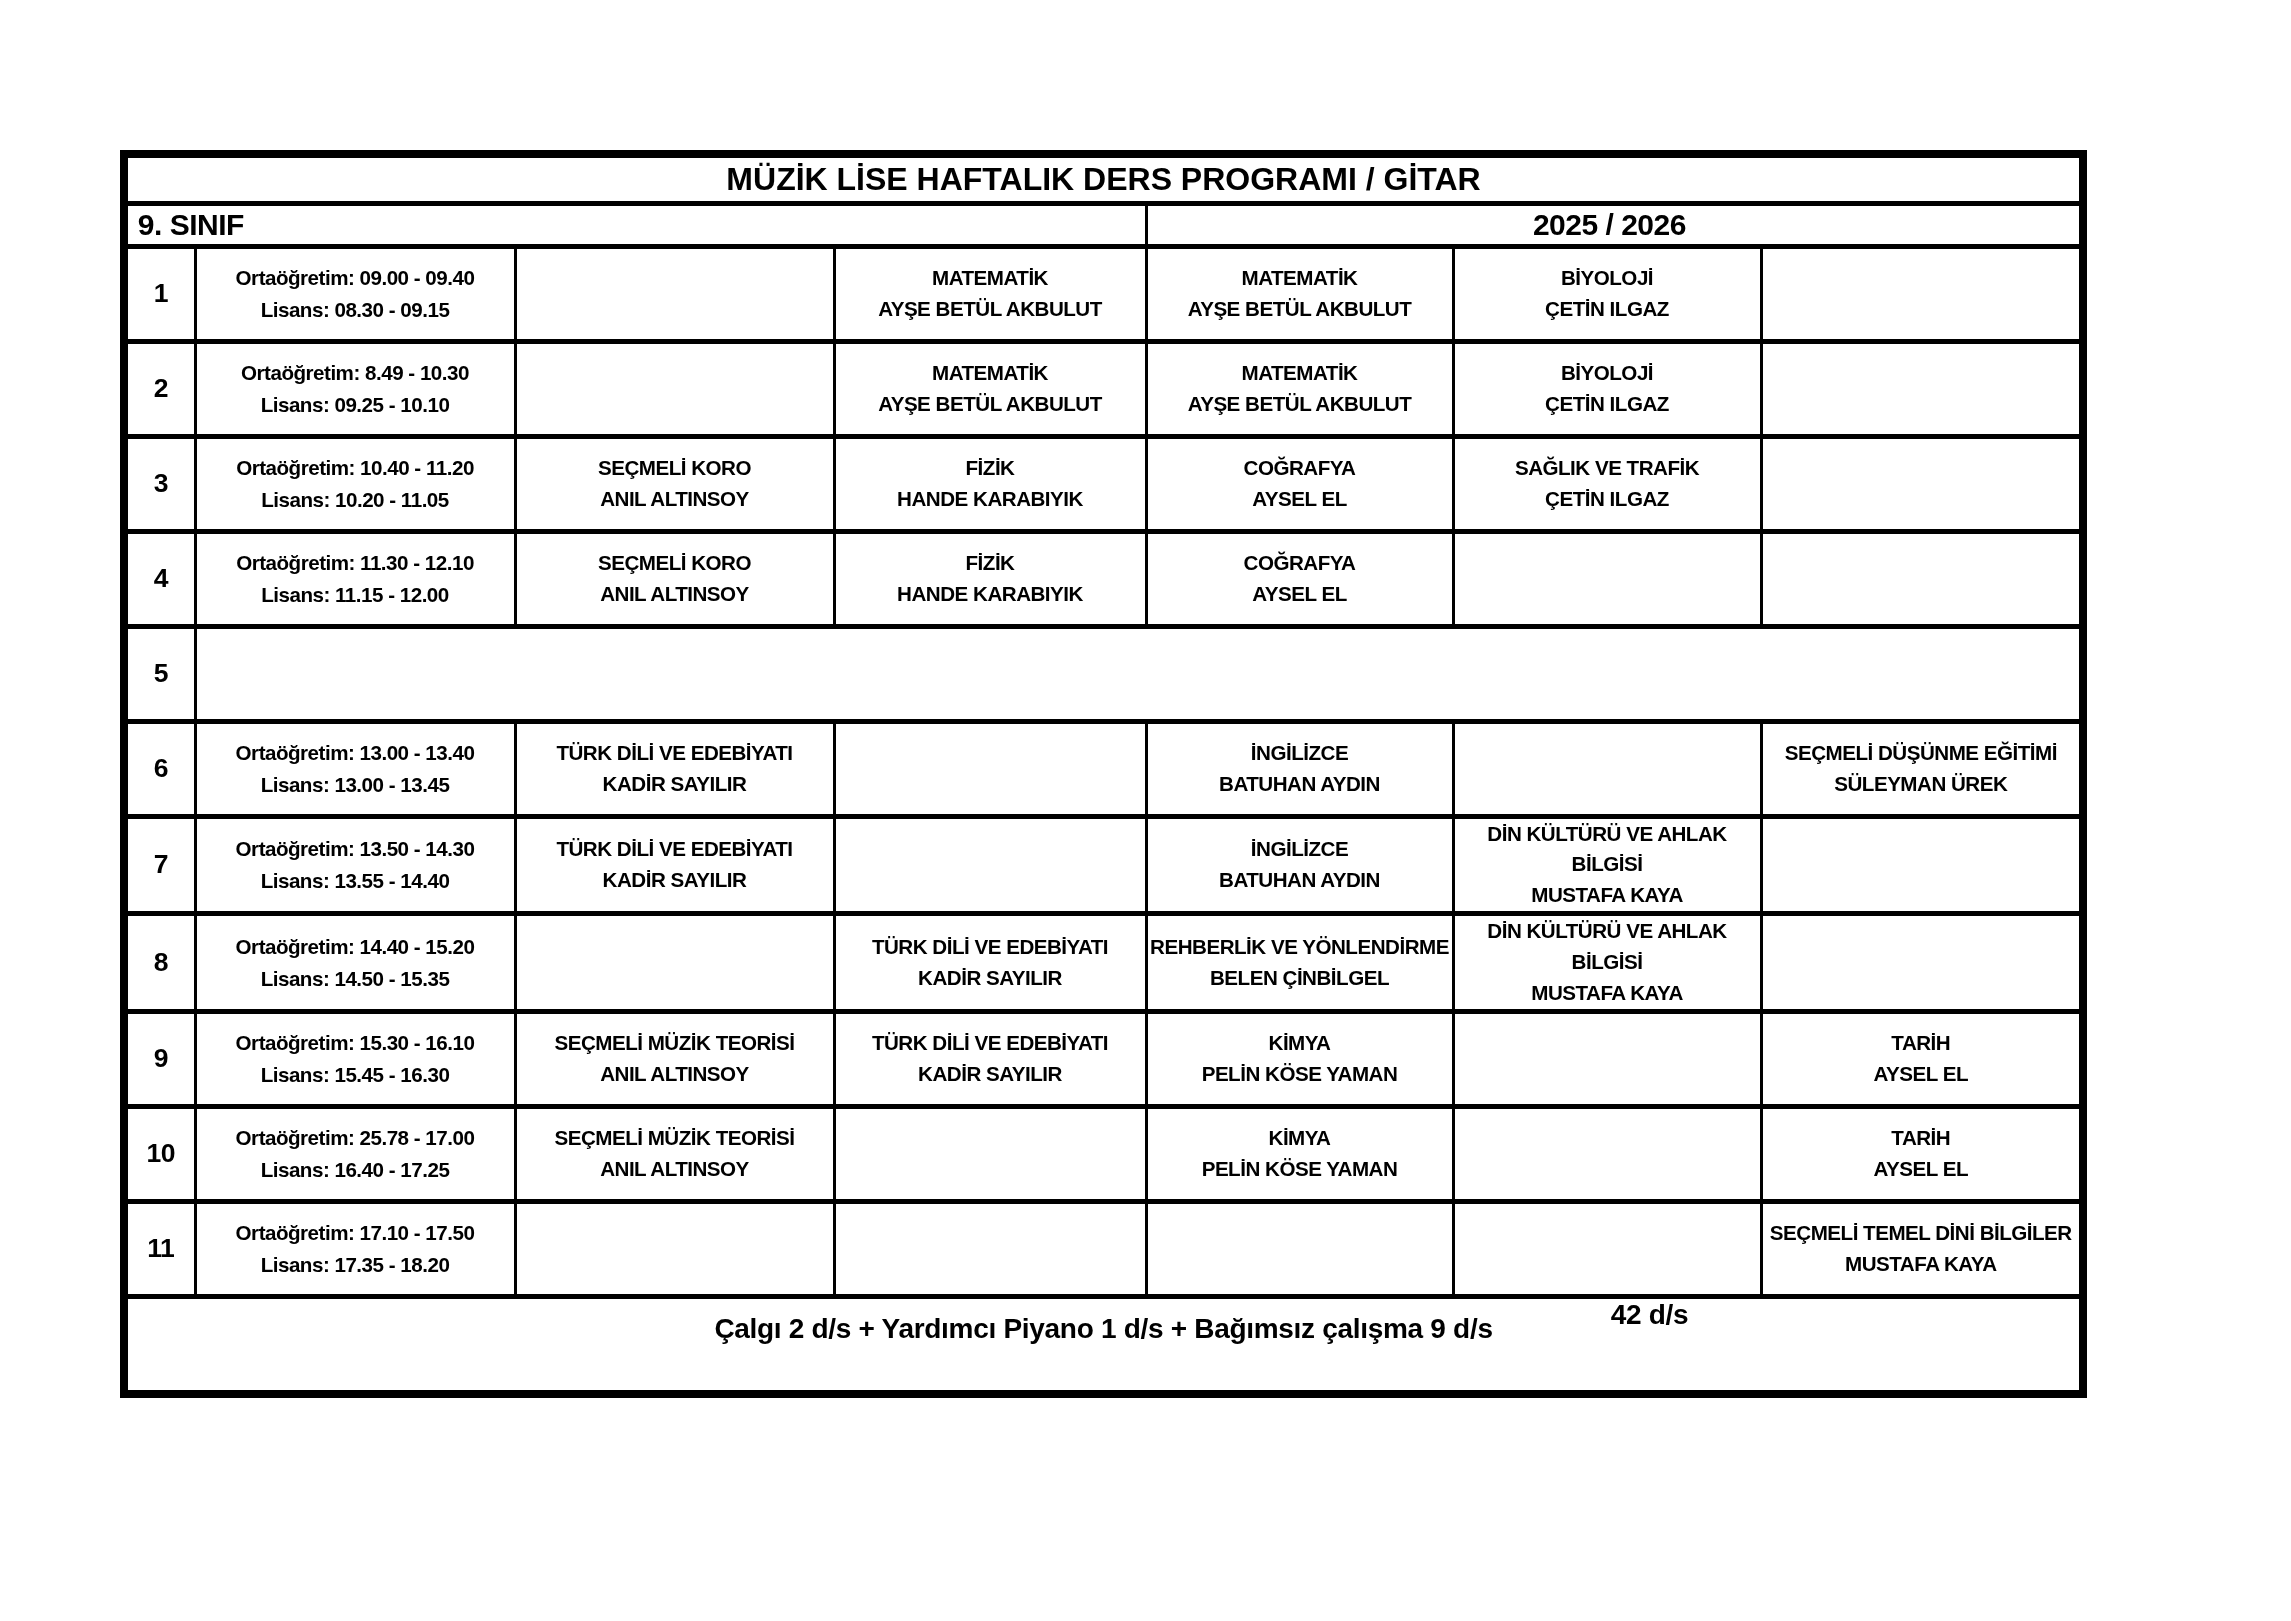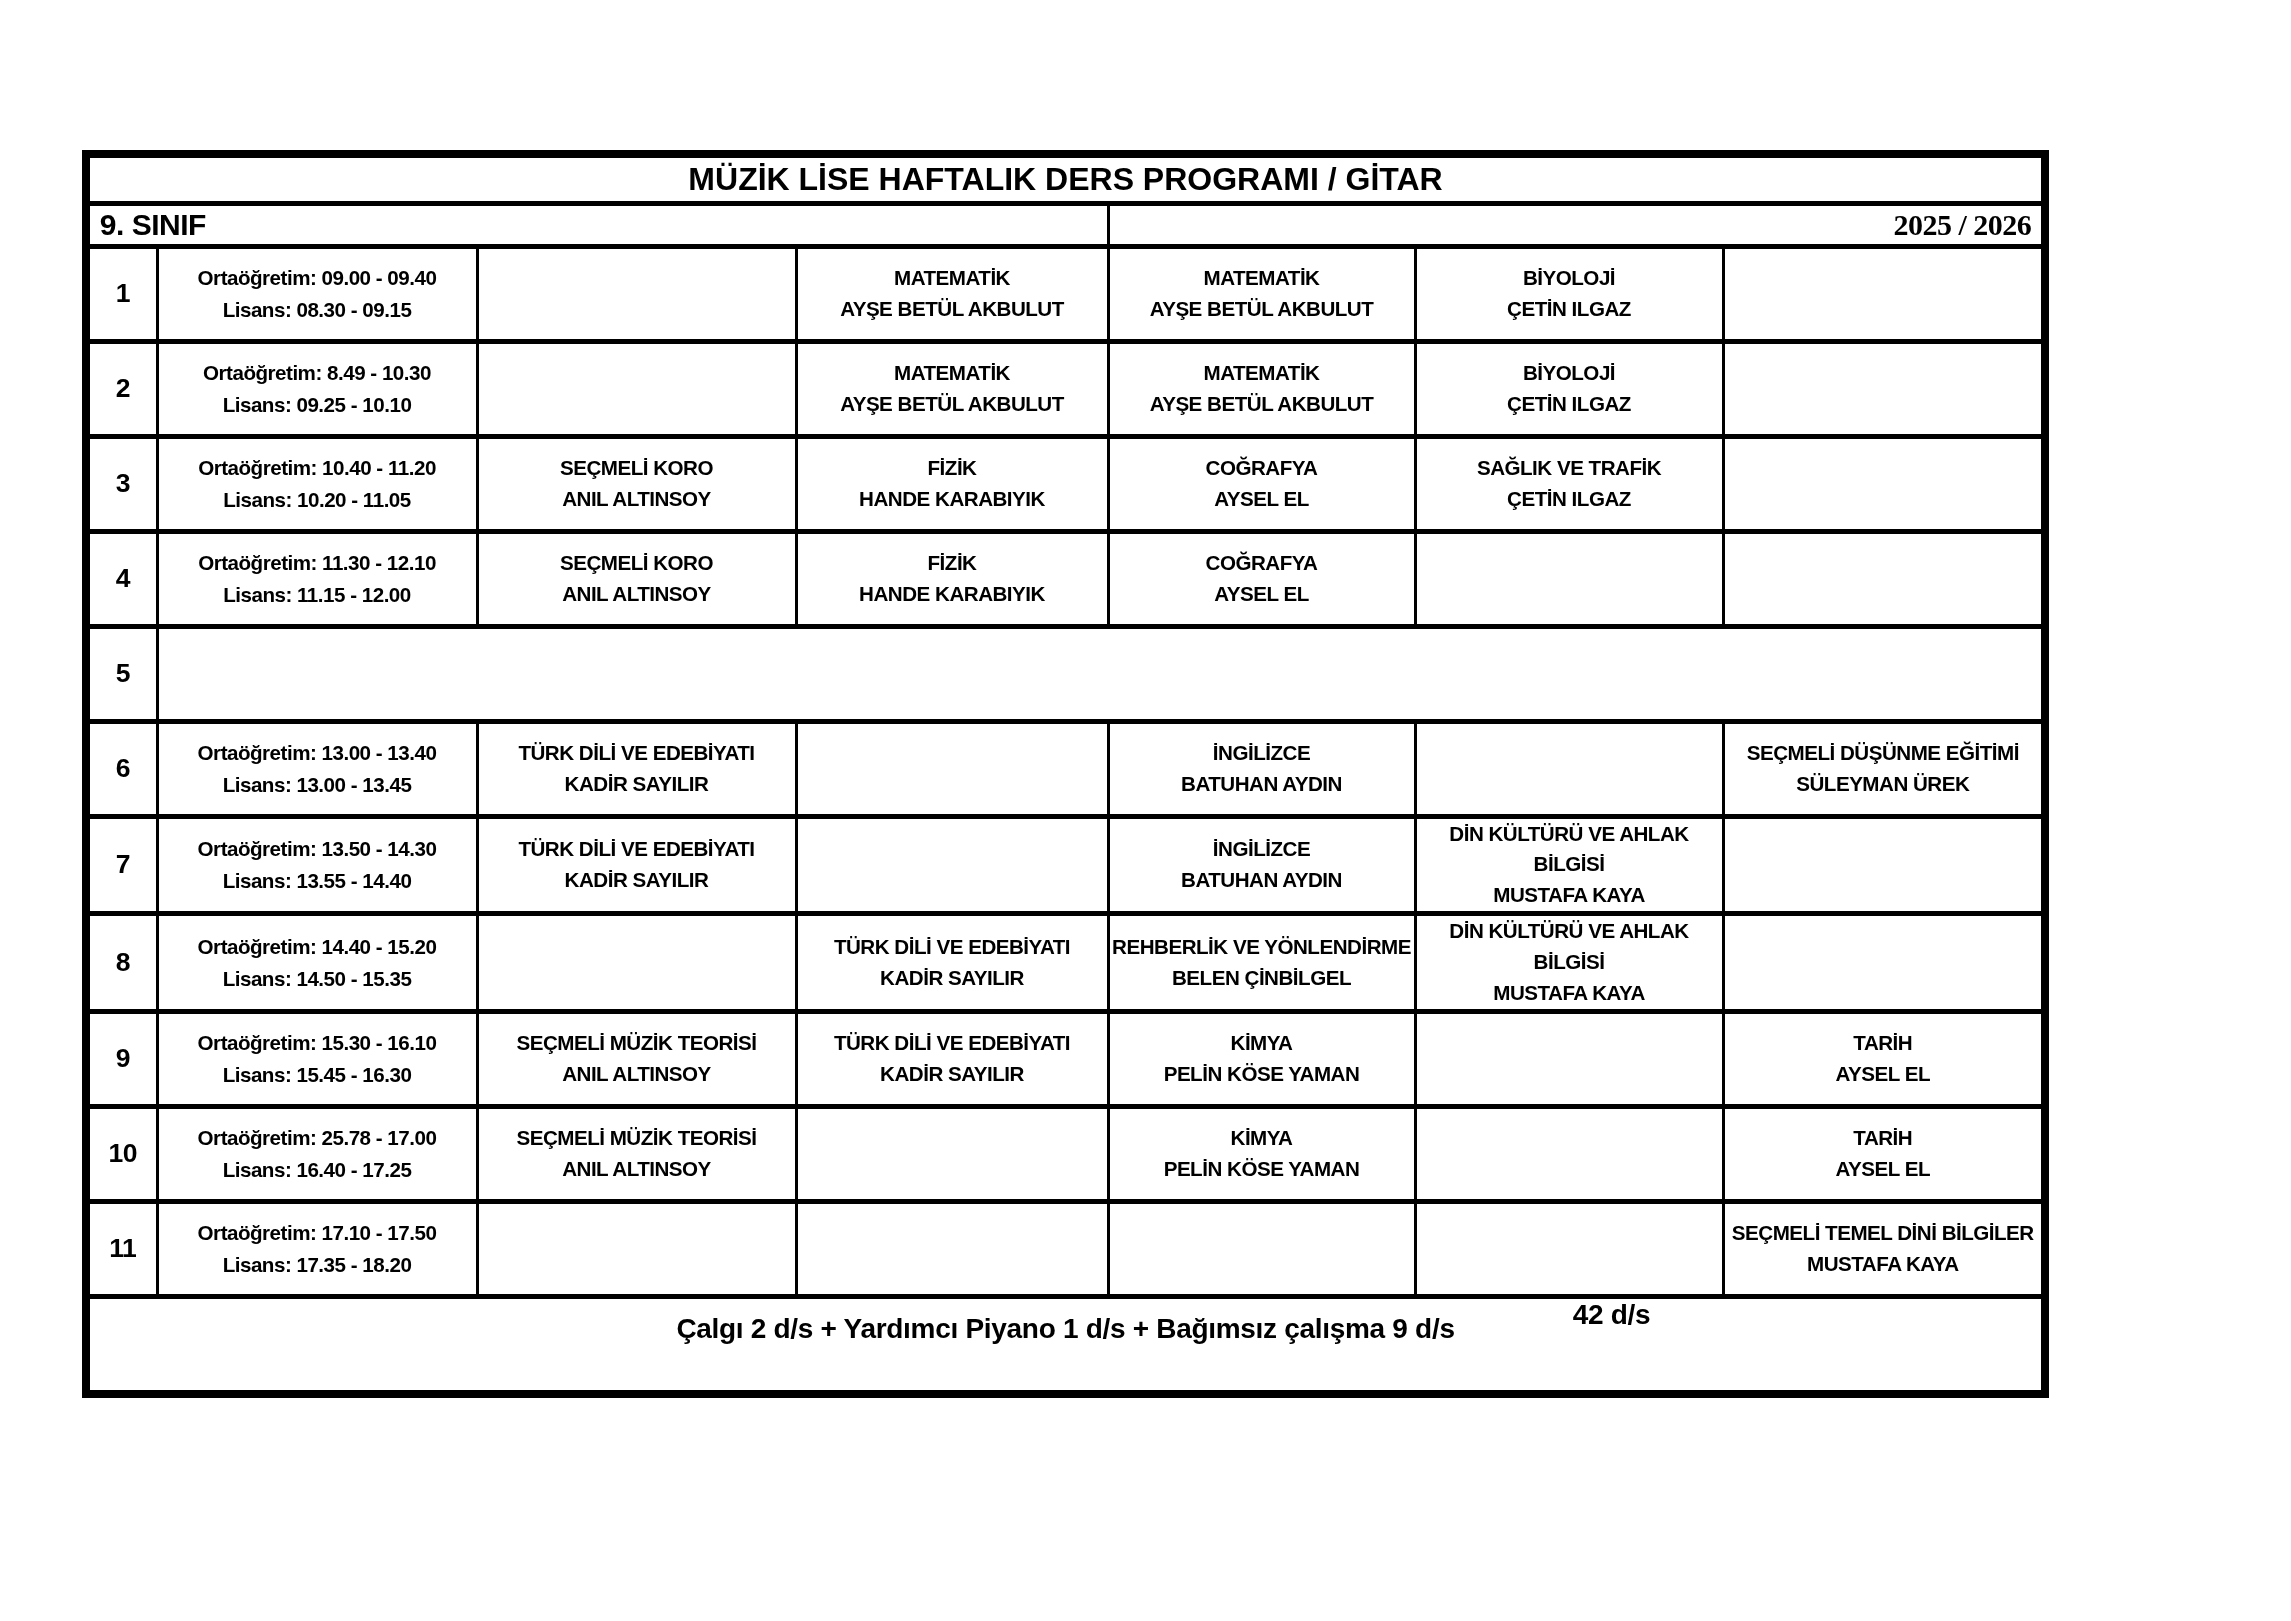--- a/index.html
+++ b/index.html
@@ -1,29 +1,29 @@
 <!DOCTYPE html>
 <html><head>
 <meta charset="utf-8">
 <style>
   html,body{margin:0;padding:0;background:#fff;}
   body{width:2292px;height:1621px;overflow:hidden;color:#000;
        font-family:"Liberation Sans",sans-serif;font-weight:bold;}
   table.sched{border-collapse:collapse;table-layout:fixed;width:1712px;
-              margin:150px 0 0 82px;border:8.8px solid #000;}
+              margin:150px 0 0 120px;border:8.8px solid #000;}
   td{border:3.9px solid #000;border-top-width:5.9px;border-bottom-width:5.9px;
      padding:0 2px;text-align:center;vertical-align:middle;letter-spacing:-0.5px;}
   tr.title-row{height:49px}
   tr.grade-row{height:43px}
   tr.head-row{height:41px}
   tr.r{height:95px}
   tr.foot-row{height:98px}
   td.title-cell{font-size:32px;letter-spacing:0;}
   td.grade{font-size:30px;text-align:left;padding-left:9.8px;}
-  td.year{font-size:30px;text-align:right;padding-right:9.8px;font-family:Liberation Serif, serif;}
+  td.year{font-size:30px;text-align:center;padding-right:9.8px;}
   td.head{font-size:26.5px;white-space:nowrap;}
   td.num{font-size:26.5px;}
   td.saat div{font-size:20.6px;line-height:1.55;white-space:nowrap;}
   td.day div{font-size:20.6px;line-height:1.5;}
   td.foot{font-size:28px;text-align:center;vertical-align:top;
           padding:13.7px 7.8px 0 7.8px;position:relative;letter-spacing:-0.3px;}
   td.foot .total{position:absolute;left:76%;top:0;}
 </style>
 </head>
 <body>

